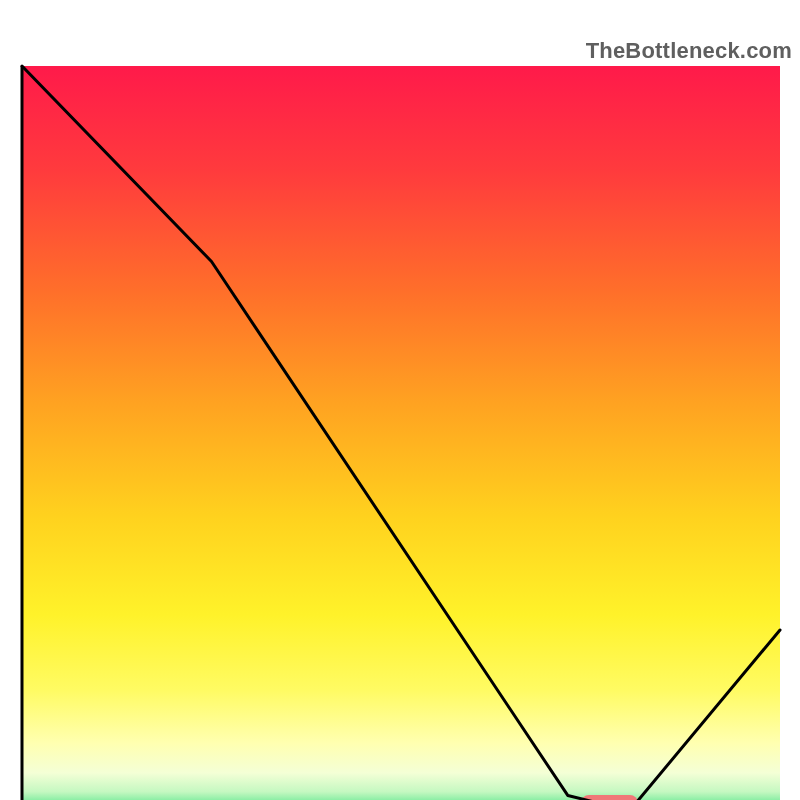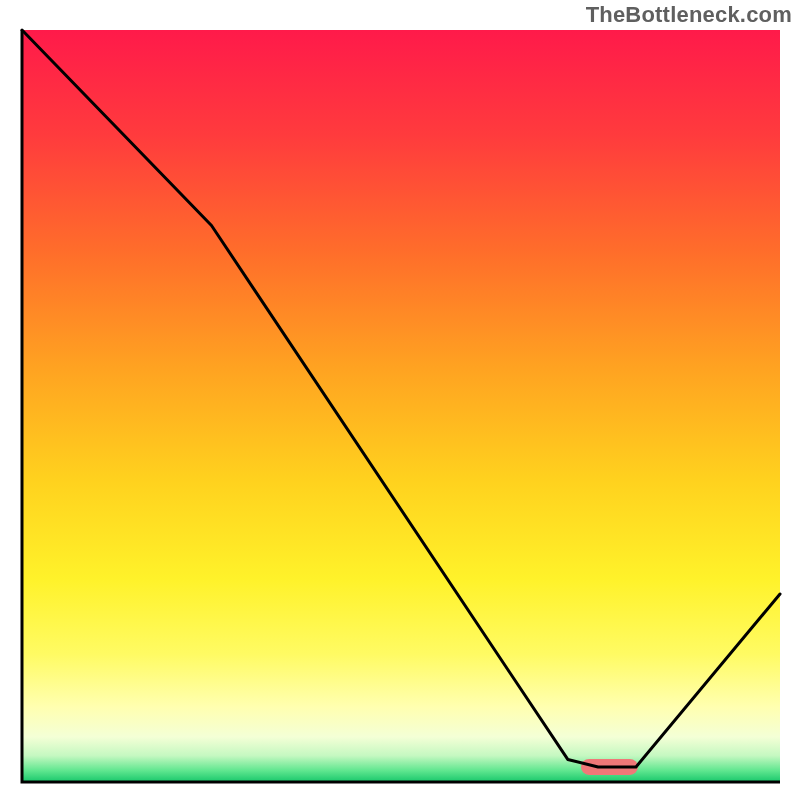--- a/index.html
+++ b/index.html
@@ -7,20 +7,21 @@
     padding: 0;
     width: 800px;
     height: 800px;
     background: #ffffff;
     font-family: Arial, Helvetica, sans-serif;
   }
   .container {
     position: relative;
     width: 800px;
     height: 720px;
+    margin-top: 36px;
   }
   .watermark {
     position: absolute;
     top: 2px;
     right: 8px;
     font-size: 22px;
     font-weight: 600;
     color: #5f5f5f;
     letter-spacing: 0.2px;
   }

